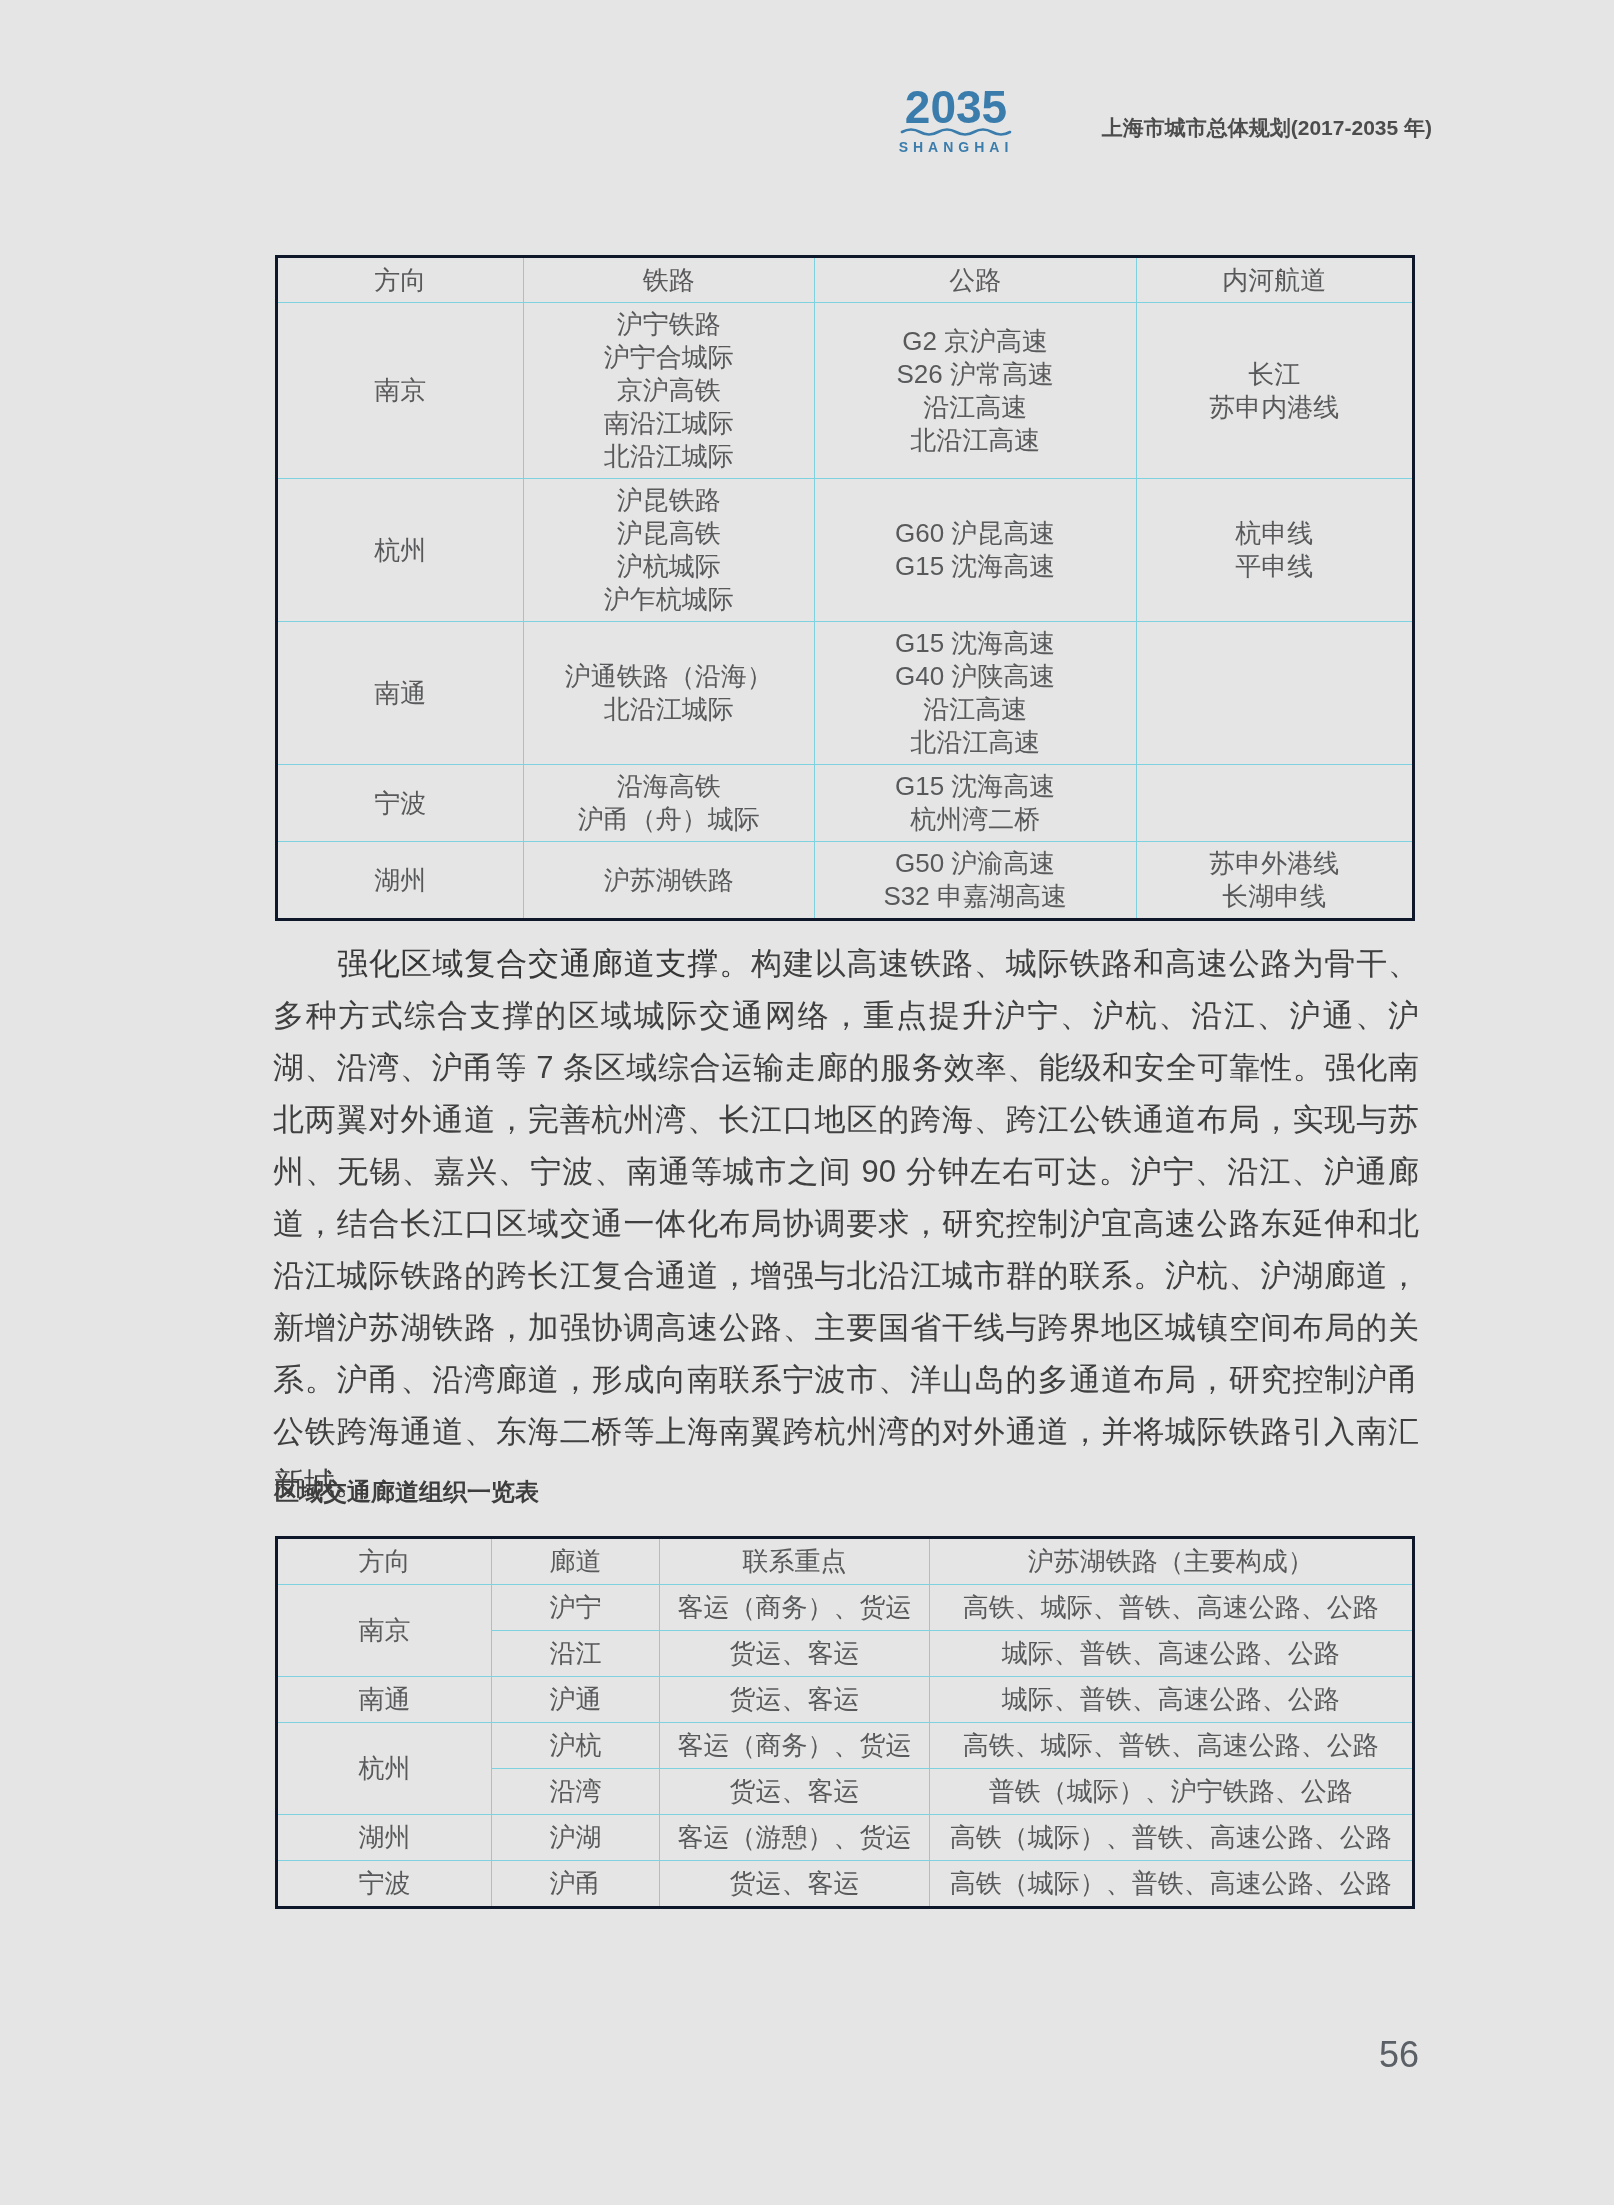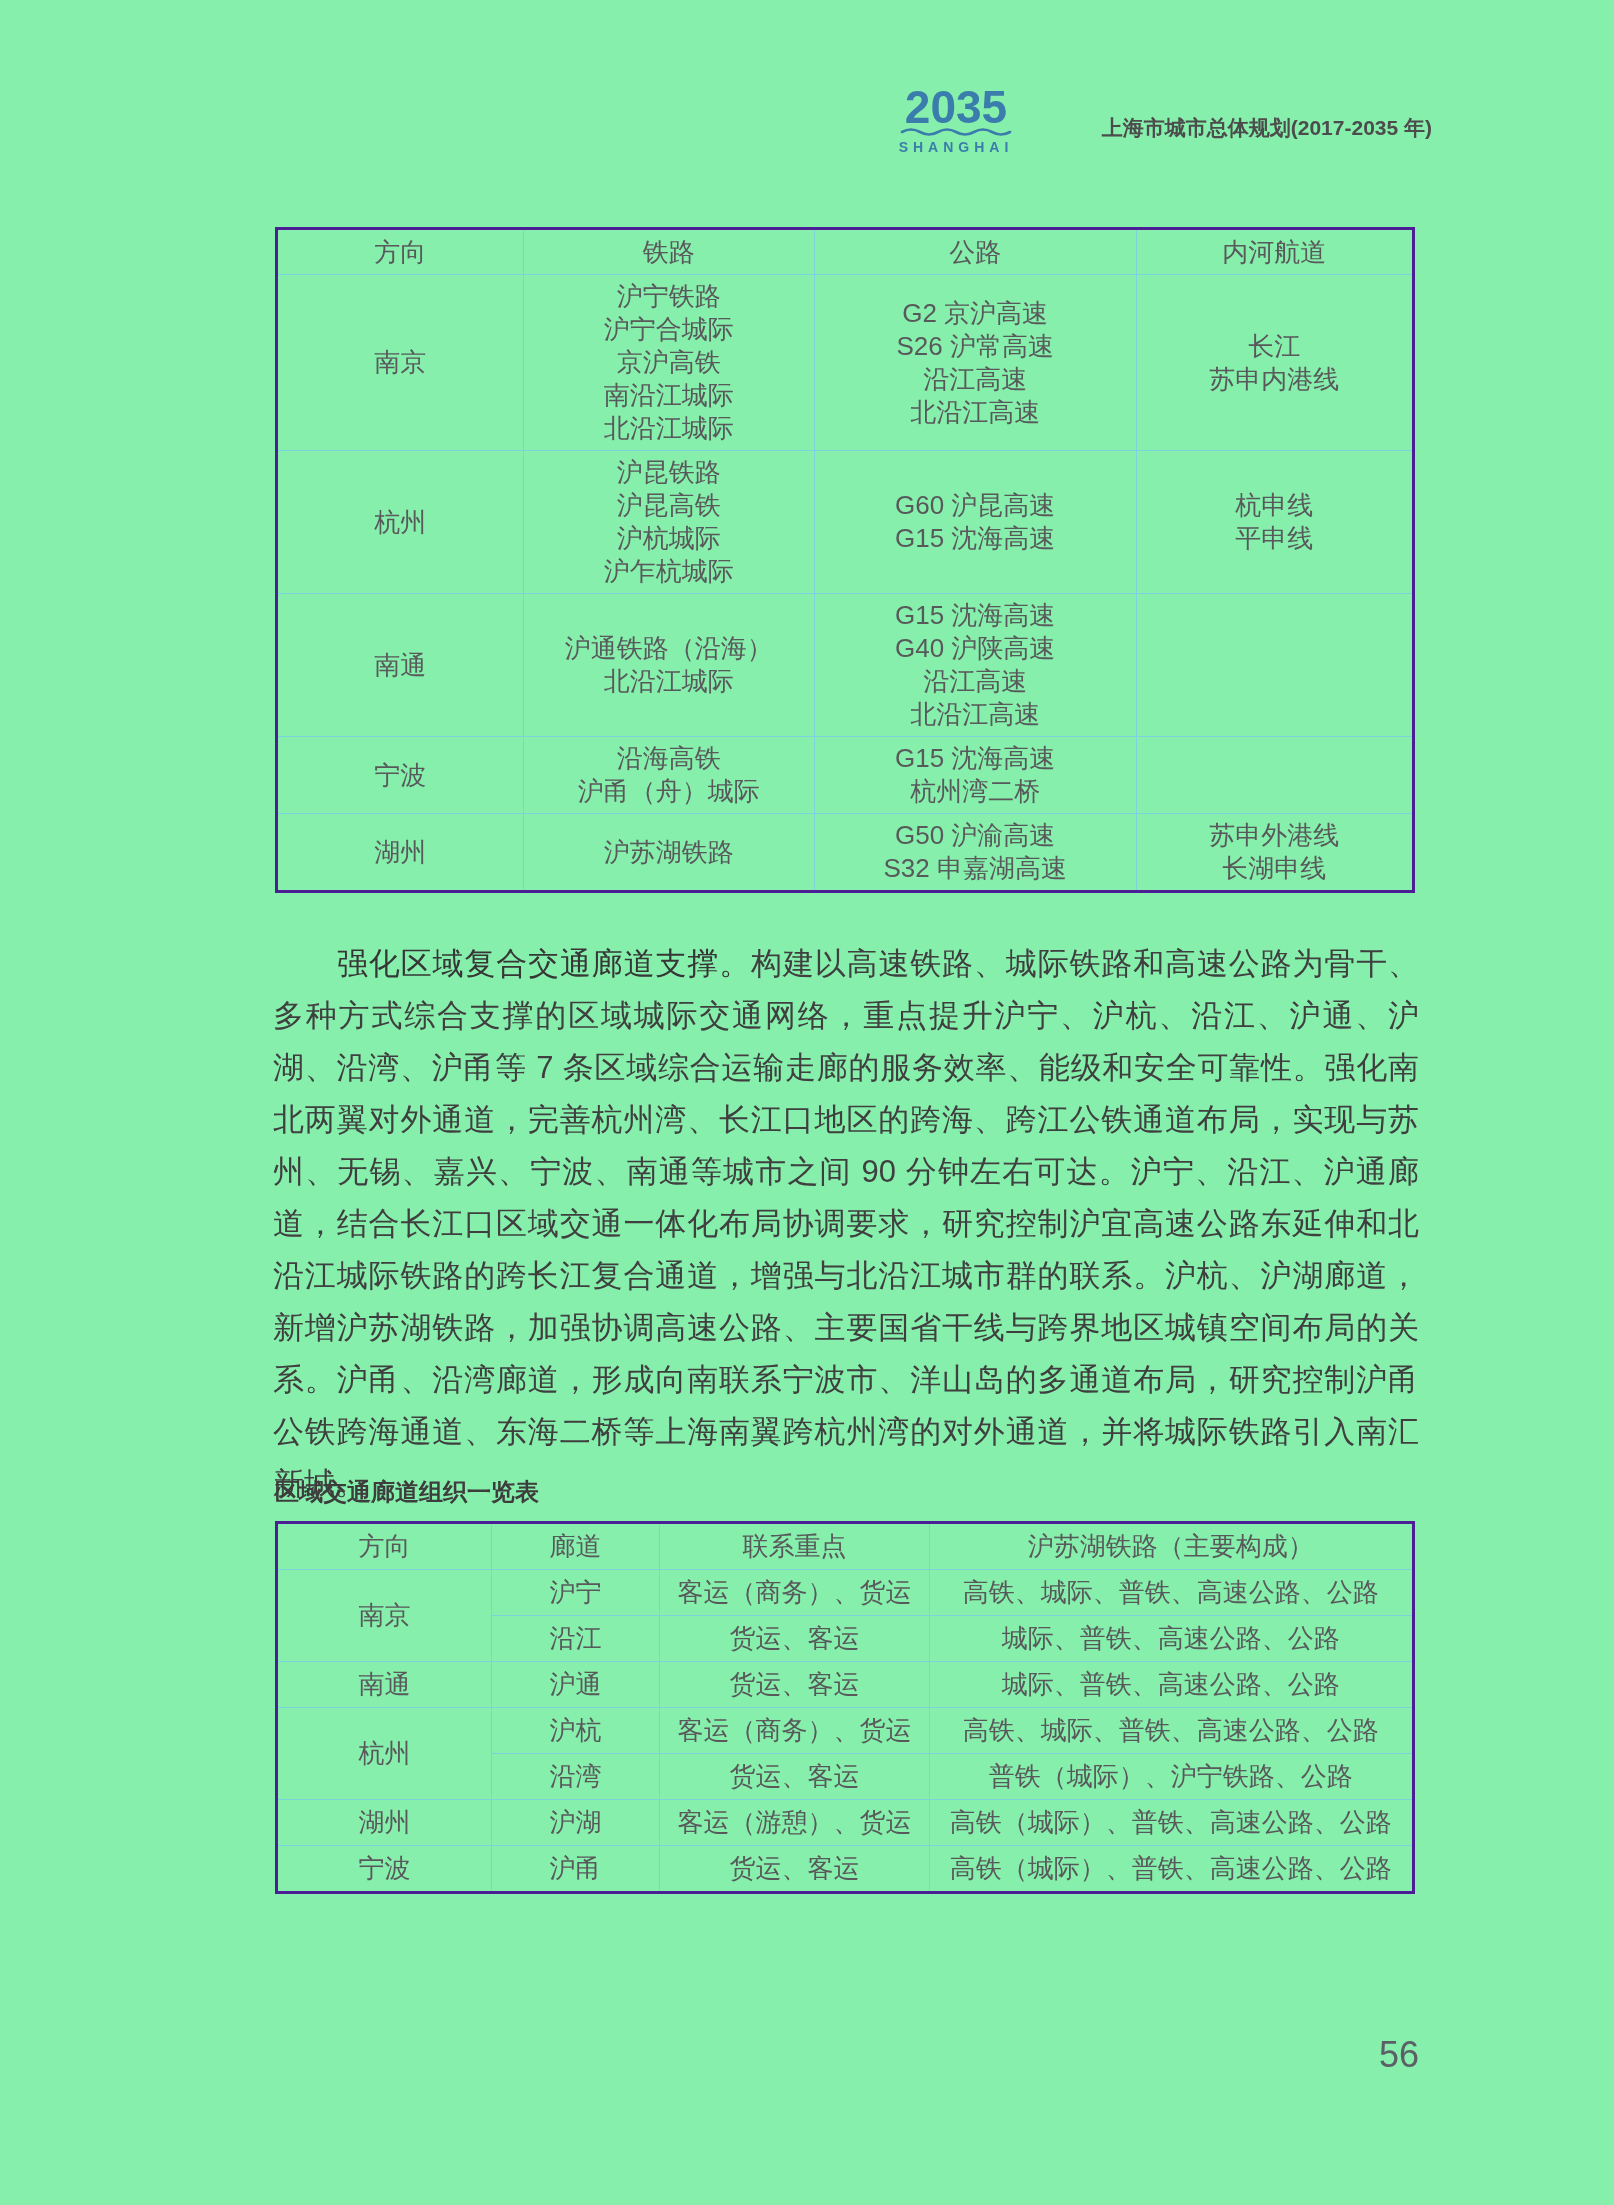--- a/index.html
+++ b/index.html
@@ -1,20 +1,20 @@
 <!DOCTYPE html>
 <html><head>
 <meta charset="utf-8">
 <style>
   * { margin:0; padding:0; box-sizing:border-box; }
   html,body { background:#ffffff; }
   .page {
     position:relative;
     width:1614px; height:2205px;
-    background:#86efac;
+    background:#e5e5e5;
     font-family:"Liberation Sans","DejaVu Sans",sans-serif;
     color:#404040;
     overflow:hidden;
   }
 
   
   .brand {
     position:absolute; left:888px; top:84px; width:136px;
     text-align:center; color:#3a7cab;
   }
@@ -31,21 +31,22 @@
     position:absolute; top:114px; right:182px;
     font-size:21px; font-weight:700; color:#4c4c4c;
   }
 
   
   .tbl-title {
     font-size:24px; font-weight:700; color:#3d3d3d; margin-bottom:13px;
   }
   table.doc-tbl {
     width:100%; border-collapse:collapse; table-layout:fixed;
-    border:3px solid #4c1d95;
+    border:3px solid #0f172a;
+    margin-top:28px;
   }
   table.doc-tbl th, table.doc-tbl td {
     border:1.5px solid #7ed2e0;
     font-size:26px; font-weight:400; color:#58595b;
     text-align:center; vertical-align:middle;
     padding:5px 4px; line-height:33px;
     white-space:pre-line;
   }
   table.doc-tbl th { height:46px; font-weight:400; }
 

